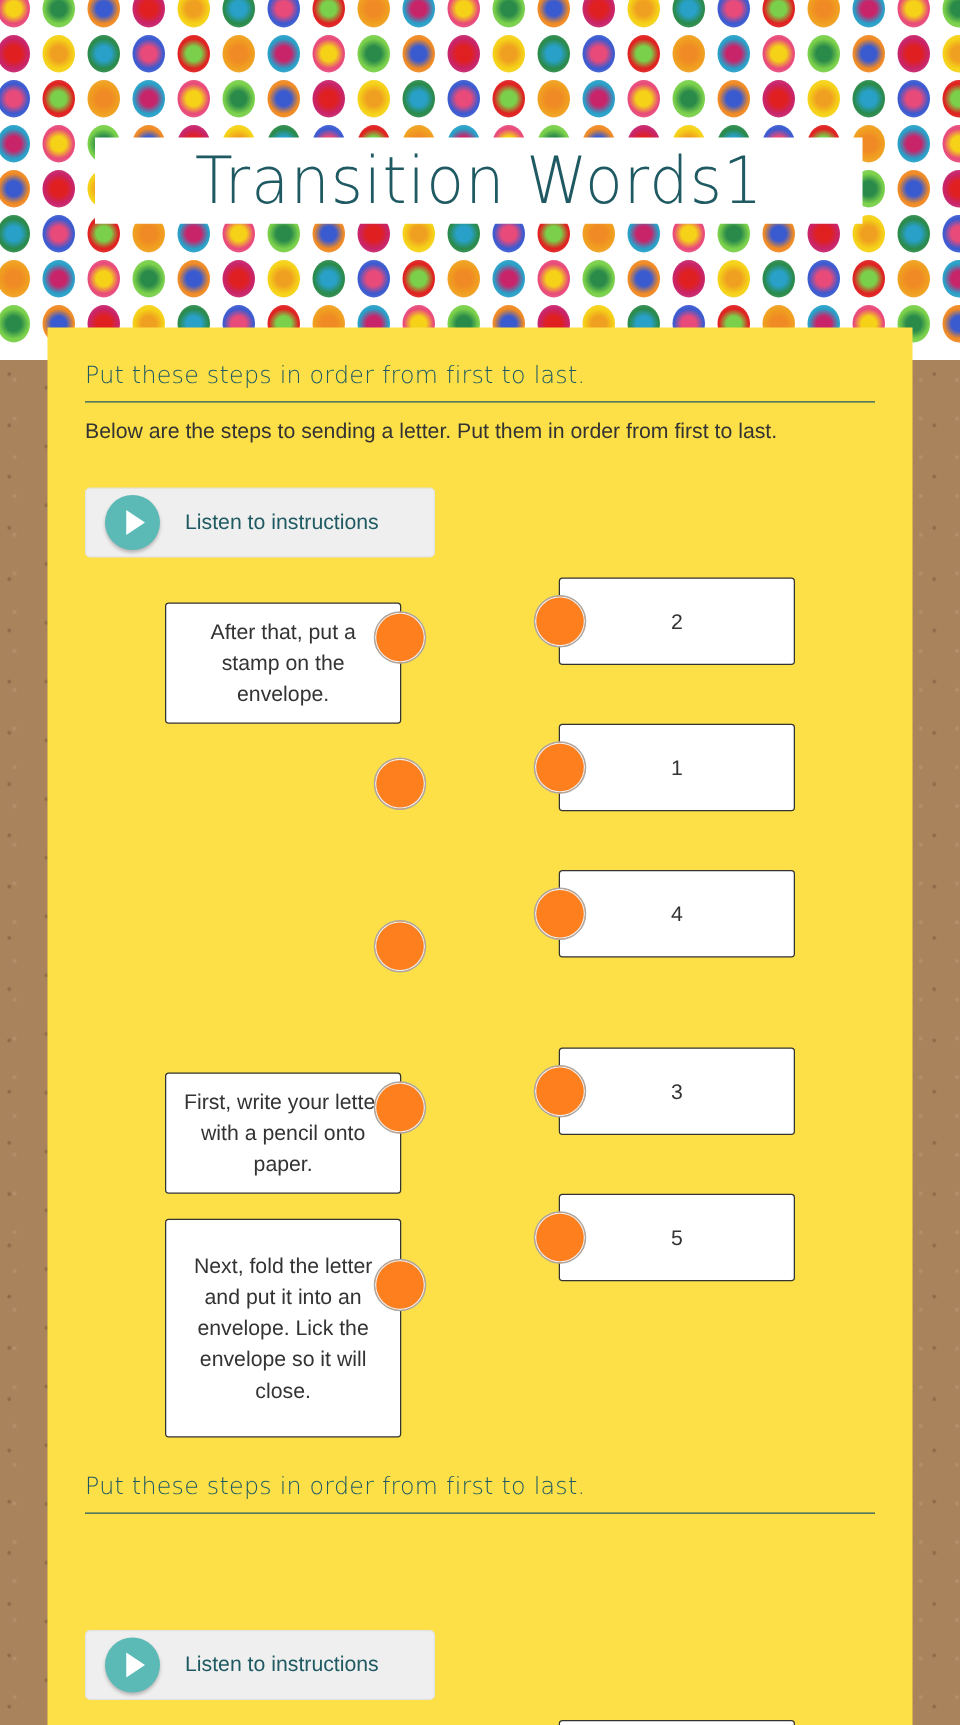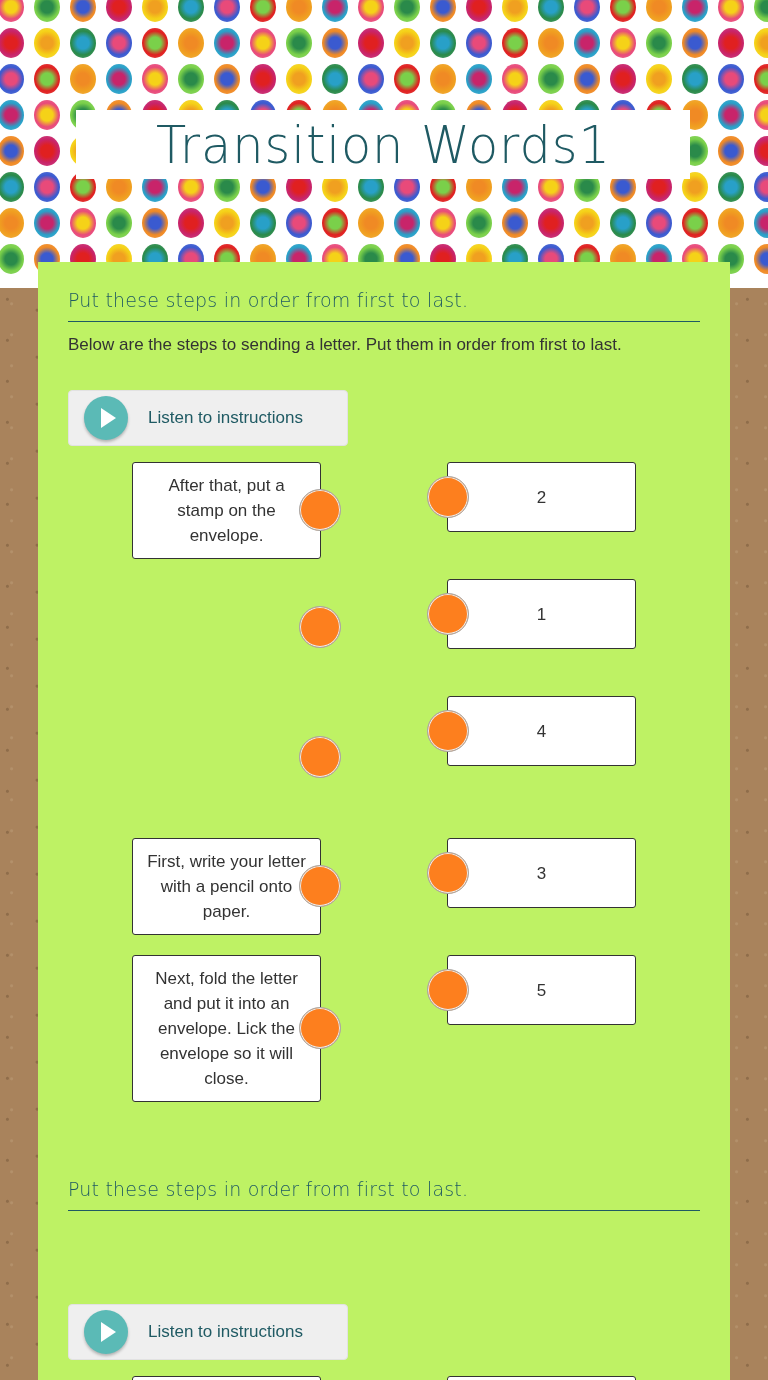--- a/index.html
+++ b/index.html
@@ -24,21 +24,21 @@
     position: absolute; left: 76px; top: 110px; width: 614px; height: 69px;
     background: #ffffff; display: flex; align-items: center; justify-content: center;
   }
   .title {
     font-family: "DejaVu Sans", sans-serif; font-weight: 300;
     font-size: 52px; letter-spacing: 1px; color: #1f5a63;
     transform: scaleX(0.95); font-style: normal;
   }
   .sheet {
     position: absolute; left: 38px; top: 262px; width: 692px; height: 1118px;
-    background: #bef264;
+    background: #fde047;
   }
   .section { position: absolute; left: 30px; width: 632px; }
   .section-title {
     font-family: "DejaVu Sans", sans-serif; font-size: 19px; color: #1f5a63;
     font-weight: 300; letter-spacing: 0.2px; padding-bottom: 10px;
     border-bottom: 1.5px solid #1f5a63; transform-origin: left;
   }
   .section-desc {
     margin-top: 10px; font-family: "Liberation Sans", sans-serif; font-size: 17px;
     color: #333; line-height: 25px;
@@ -58,21 +58,21 @@
   }
   .listen-label {
     margin-left: 20px; font-family: "Liberation Sans", sans-serif; font-size: 17px; color: #1f5a63;
   }
   .card {
     position: absolute; background: #fff; border: 1px solid #333; border-radius: 3px;
     box-sizing: border-box; display: flex; align-items: center; justify-content: center;
     text-align: center; font-family: "Liberation Sans", sans-serif; font-size: 17px;
     color: #333; line-height: 25px; padding: 0 10px;
   }
-  .left-card { width: 189px; }
+  .left-card { width: 189px; margin-top: 20px; }
   .right-card { width: 189px; height: 70px; }
   .knob {
     position: absolute; width: 42px; height: 42px; border-radius: 50%;
     background: #fd7f1e; border: 1.5px solid #a8a8a8; box-sizing: border-box;
     box-shadow: 0 0 0 1px #ececec inset; cursor: grab;
   }
 </style>
 </head>
 <body>
 
@@ -278,21 +278,21 @@
 
   <div class="knob" style="left:261px; top:344px;"></div>
 
   <div class="knob" style="left:261px; top:474px;"></div>
 
   <div class="card left-card" style="left:94px; top:576px; height:97px;align-items:center;">
     <span>First, write your letter with a pencil onto paper.</span>
   </div>
   <div class="knob" style="left:261px; top:603px;"></div>
 
-  <div class="card left-card" style="left:94px; top:693px; height:147px;">
+  <div class="card left-card" style="left:94px; top:693px; height:175px;">
     <span>Next, fold the letter and put it into an envelope. Lick the envelope so it will close.</span>
   </div>
   <div class="knob" style="left:261px; top:745px;"></div>
 
   <div class="card right-card" style="left:409px; top:200px;">
     <span>2</span>
   </div>
   <div class="knob" style="left:389px; top:214px;"></div>
 
   <div class="card right-card" style="left:409px; top:317px;">

